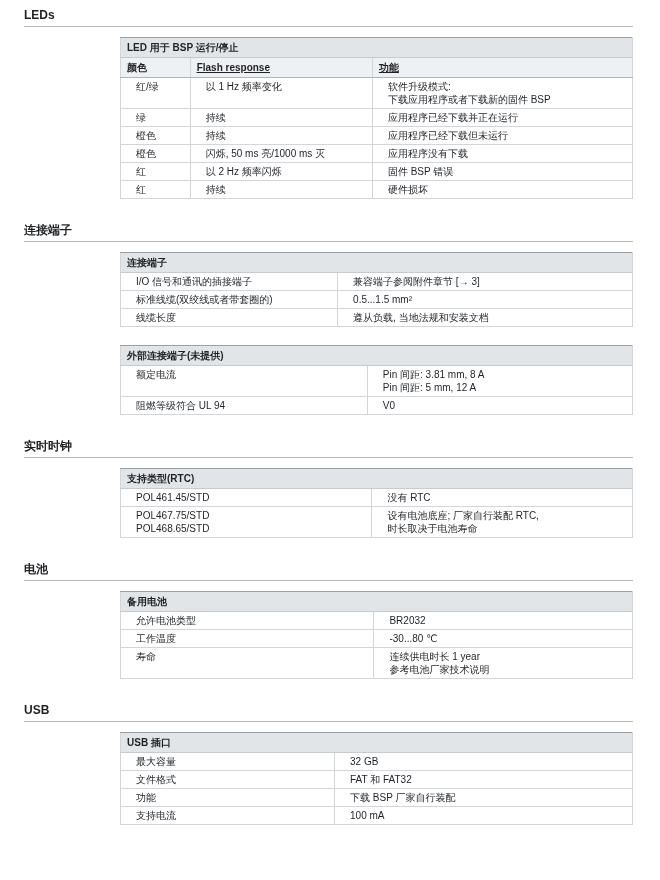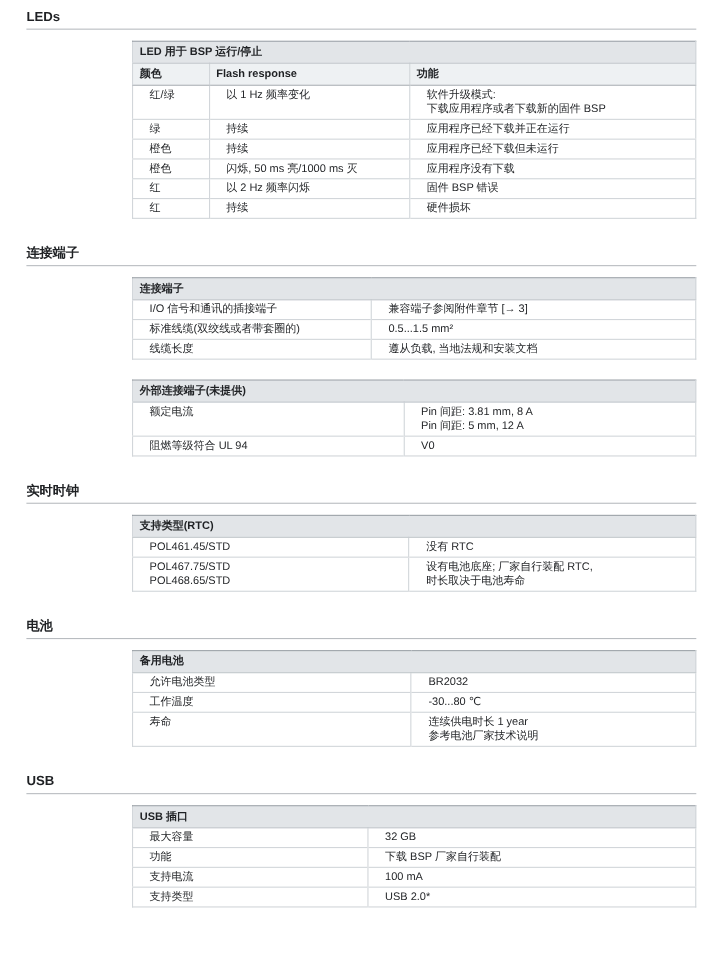--- a/index.html
+++ b/index.html
@@ -44,21 +44,21 @@
     font-weight:bold;
     padding:3px 6px;line-height:13px;
     border-bottom:1px solid var(--header-sep);
   }
   tr.col-head-row th{
     background:var(--column-header-bg);
     font-weight:bold;
     padding:3px 6px;line-height:13px;
     border-bottom:1px solid var(--colhead-sep);
   }
-  tr.col-head-row th + th{border-left:1px solid var(--border-light);}
+  tr.col-head-row th + th{border-left:1px solid var(--border-light);text-decoration:underline;}
   td.spec-cell{padding:2px 15px;margin-left:16px;}
   tbody tr + tr td{border-top:1px solid var(--border-light);}
   td.spec-cell + td.spec-cell{border-left:1px solid var(--border-light);}
   .cell-line{line-height:13px;}
 </style>
 </head>
 <body>
 
 <main>
     <section class="section">
@@ -325,39 +325,39 @@
             <tr class="spec-row">
               <td class="spec-cell">
                 <div class="cell-line">最大容量</div>
               </td>
               <td class="spec-cell">
                 <div class="cell-line">32 GB</div>
               </td>
             </tr>
             <tr class="spec-row">
               <td class="spec-cell">
+                <div class="cell-line">文件格式</div>
+              </td>
+              <td class="spec-cell">
+                <div class="cell-line">FAT 和 FAT32</div>
+              </td>
+            </tr>
+            <tr class="spec-row">
+              <td class="spec-cell">
                 <div class="cell-line">功能</div>
               </td>
               <td class="spec-cell">
                 <div class="cell-line">下载 BSP 厂家自行装配</div>
               </td>
             </tr>
             <tr class="spec-row">
               <td class="spec-cell">
                 <div class="cell-line">支持电流</div>
               </td>
               <td class="spec-cell">
                 <div class="cell-line">100 mA</div>
-              </td>
-            </tr>
-            <tr class="spec-row">
-              <td class="spec-cell">
-                <div class="cell-line">支持类型</div>
-              </td>
-              <td class="spec-cell">
-                <div class="cell-line">USB 2.0*</div>
               </td>
             </tr>
           </tbody>
         </table>
       </div>
     </section>
   </main>
 
 </body></html>

